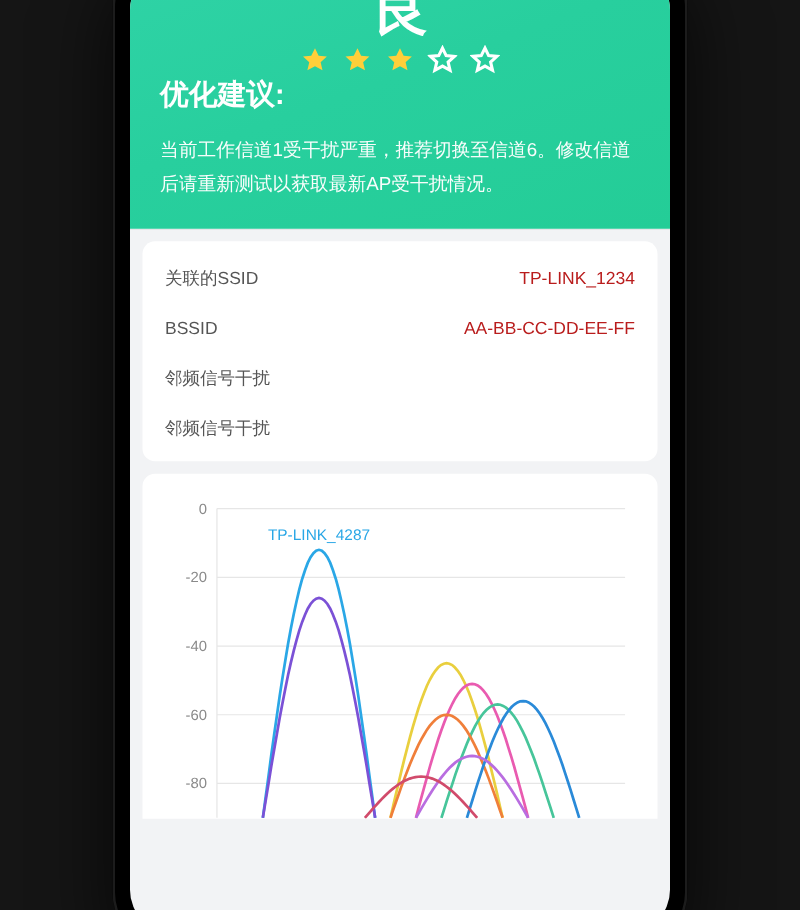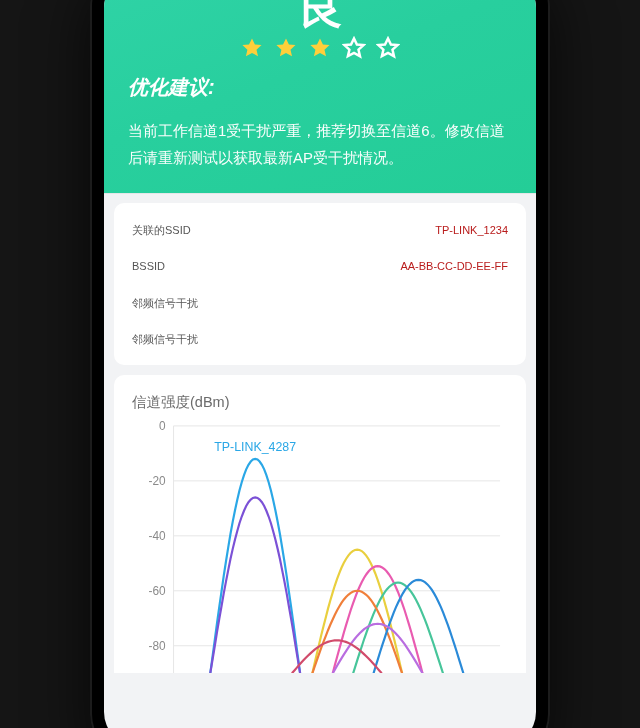--- a/index.html
+++ b/index.html
@@ -9,25 +9,25 @@
   .phone:before{content:"";position:absolute;inset:6px;border-radius:40px;background:#000;}
   .screen{position:absolute;left:14px;right:14px;top:14px;bottom:14px;border-radius:34px;overflow:hidden;background:#f2f3f5;}
   
   .hdr{background:linear-gradient(160deg,#2fd3a6 0%,#28cf9e 45%,#24cd97 100%);color:#fff;padding:12px 24px 22px;box-shadow:0 1px 0 rgba(0,0,0,0.05);}
   .grade{text-align:center;font-size:46px;font-weight:600;line-height:1.05;margin-top:-4px;}
   .stars{text-align:center;margin-top:6px;font-size:0;}
   .star{display:inline-block;margin:0 5px;}
   .star svg{width:24px;height:24px;display:block;}
   .star.fill svg path{fill:#ffcf3a;}
   .star.empty svg path{fill:none;stroke:#fff;stroke-width:2.5;}
-  .tips-h{font-size:20px;margin-top:14px;font-weight:600;font-style:italic;}
+  .tips-h{font-size:23px;font-weight:600;}
   .tips-b{font-size:15px;line-height:1.8;margin-top:16px;opacity:.97;}
   
   .card{background:#fff;margin:10px 10px 0;border-radius:10px;padding:10px 18px 8px;}
-  .row{display:flex;justify-content:space-between;align-items:center;font-size:11px;line-height:1.2;padding:11px 0;color:#1a1a1a;text-align:center;}
+  .row{display:flex;justify-content:space-between;align-items:center;font-size:14px;line-height:1.2;padding:11px 0;color:#1a1a1a;text-align:center;}
   .row+.row{border-top:1px solid rgba(0,0,0,0);}
   .row .lbl{color:#555;}
   .row .val{color:#b91c1c;}
   
   .chart-card{background:#fff;margin:10px 10px 0;border-radius:10px 10px 0 0;padding:18px 18px 0;}
   .chart-title{font-size:14.5px;color:#6b6b6b;margin-bottom:4px;}
   .chart-wrap{position:relative;width:100%;}
   svg.chart{width:100%;height:auto;display:block;}
   .axis text{font-size:12px;fill:#8a8a8a;font-family:inherit;}
   .axis line.grid{stroke:#e6e6e6;stroke-width:1;}
@@ -69,21 +69,20 @@
           </div>
           <div class="row">
             <span class="lbl">邻频信号干扰</span>
           </div>
           <div class="row">
             <span class="lbl">邻频信号干扰</span>
           </div>
         </div>
 
       <div class="chart-card">
-        <div class="chart-title">信道强度(dBm)</div>
         <div class="chart-wrap">
           <svg class="chart" viewBox="0 0 380 260">
               <g class="axis">
                 <line class="grid" x1="42" x2="372" y1="10" y2="10"></line>
                 <text x="34" y="14" text-anchor="end">0</text>
                 <line class="grid" x1="42" x2="372" y1="65.55555555555554" y2="65.55555555555554"></line>
                 <text x="34" y="69.55555555555554" text-anchor="end">-20</text>
                 <line class="grid" x1="42" x2="372" y1="121.1111111111111" y2="121.1111111111111"></line>
                 <text x="34" y="125.1111111111111" text-anchor="end">-40</text>
                 <line class="grid" x1="42" x2="372" y1="176.66666666666666" y2="176.66666666666666"></line>

